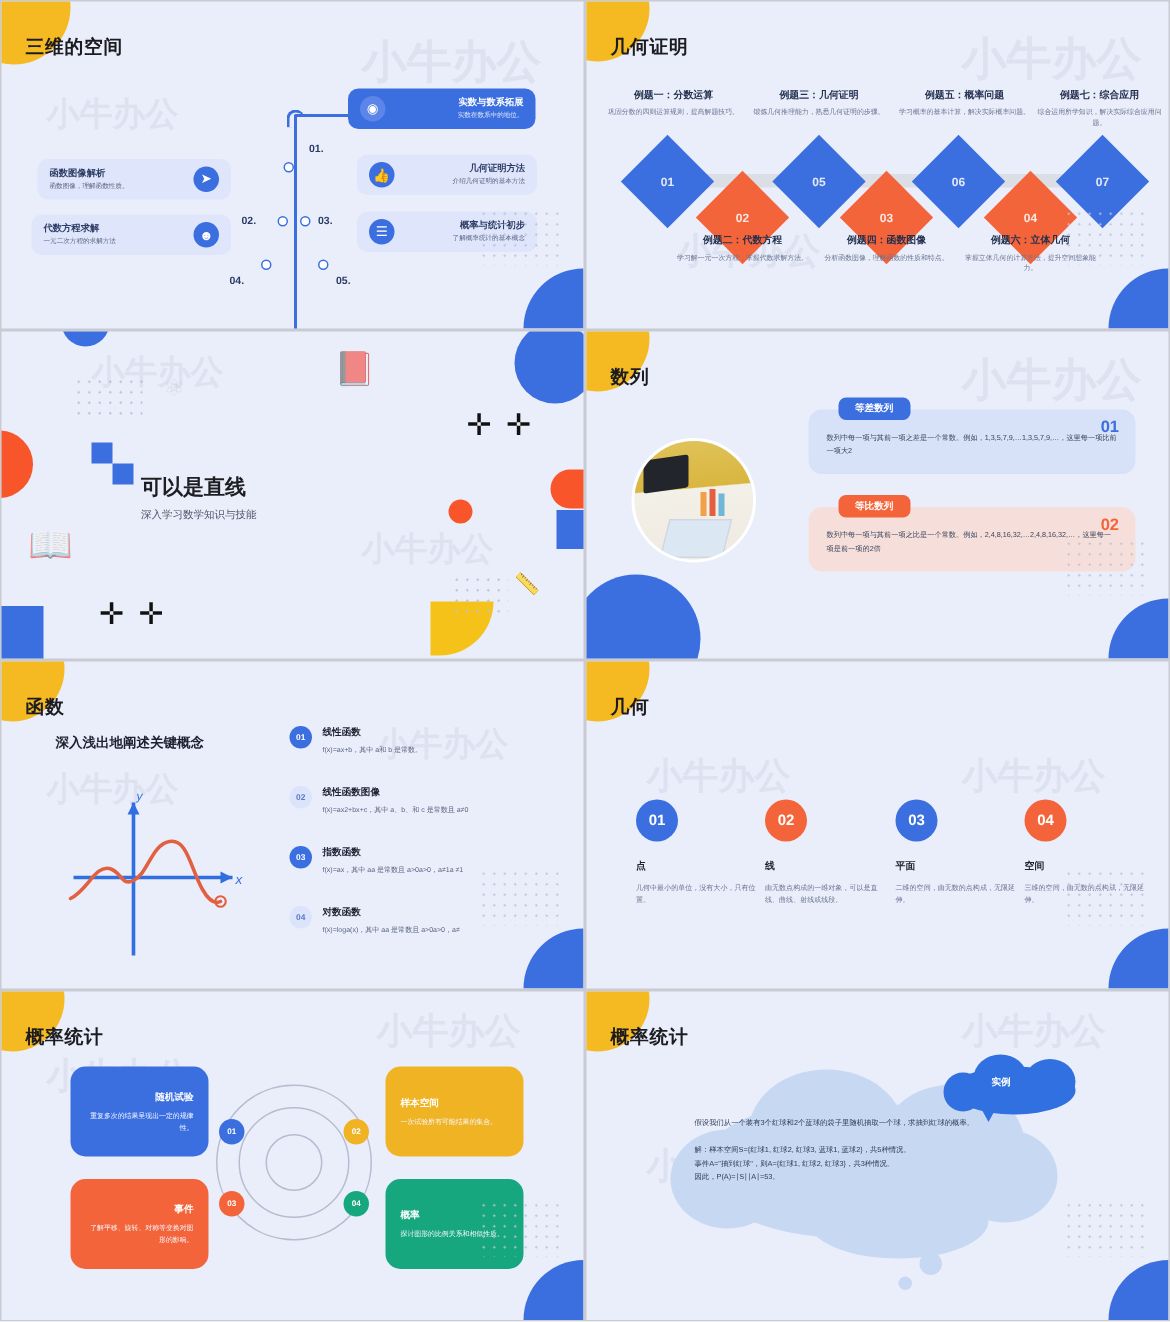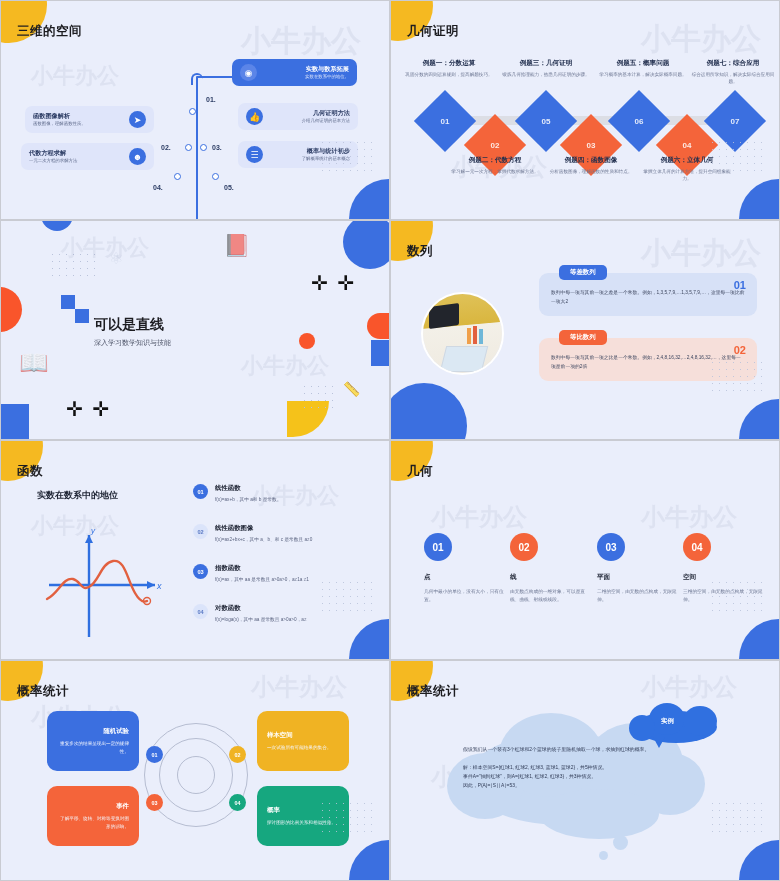--- a/index.html
+++ b/index.html
@@ -306,21 +306,21 @@
 
     <div class="dots"></div>
     <div class="blue-quarter-br"></div>
   </div>
 
   <div class="slide">
     <div class="yellow-corner"></div>
     <div class="wm" style="left:30px;top:70px;font-size:22px;">小牛办公</div>
     <div class="wm" style="left:250px;top:40px;font-size:22px;">小牛办公</div>
     <div class="stitle">函数</div>
-    <div class="f-head">实数在数系中的地位</div>
+    <div class="f-head">深入浅出地阐述关键概念</div>
 
     <svg style="position:absolute;left:38px;top:80px;" width="130" height="120" viewBox="0 0 130 120">
       <line x1="10" y1="64" x2="116" y2="64" stroke="#2f6fe0" stroke-width="2.4"></line>
       <line x1="50" y1="116" x2="50" y2="14" stroke="#2f6fe0" stroke-width="2.4"></line>
       <polygon points="116,64 108,60 108,68" fill="#2f6fe0"></polygon>
       <polygon points="50,14 46,22 54,22" fill="#2f6fe0"></polygon>
       <path d="M8,78 C20,72 24,56 34,58 C42,60 42,70 50,66 C60,61 62,42 74,40 C86,38 88,58 96,72 C100,79 104,82 108,80" stroke="#e2603f" stroke-width="2.4" fill="none" stroke-linecap="round"></path>
       <circle cx="108" cy="80" r="3.5" fill="none" stroke="#e2603f" stroke-width="1.4"></circle>
       <text x="52" y="12" font-size="8" fill="#2f6fe0" font-style="italic">y</text>
       <text x="118" y="68" font-size="9" fill="#2f6fe0" font-style="italic">x</text>

